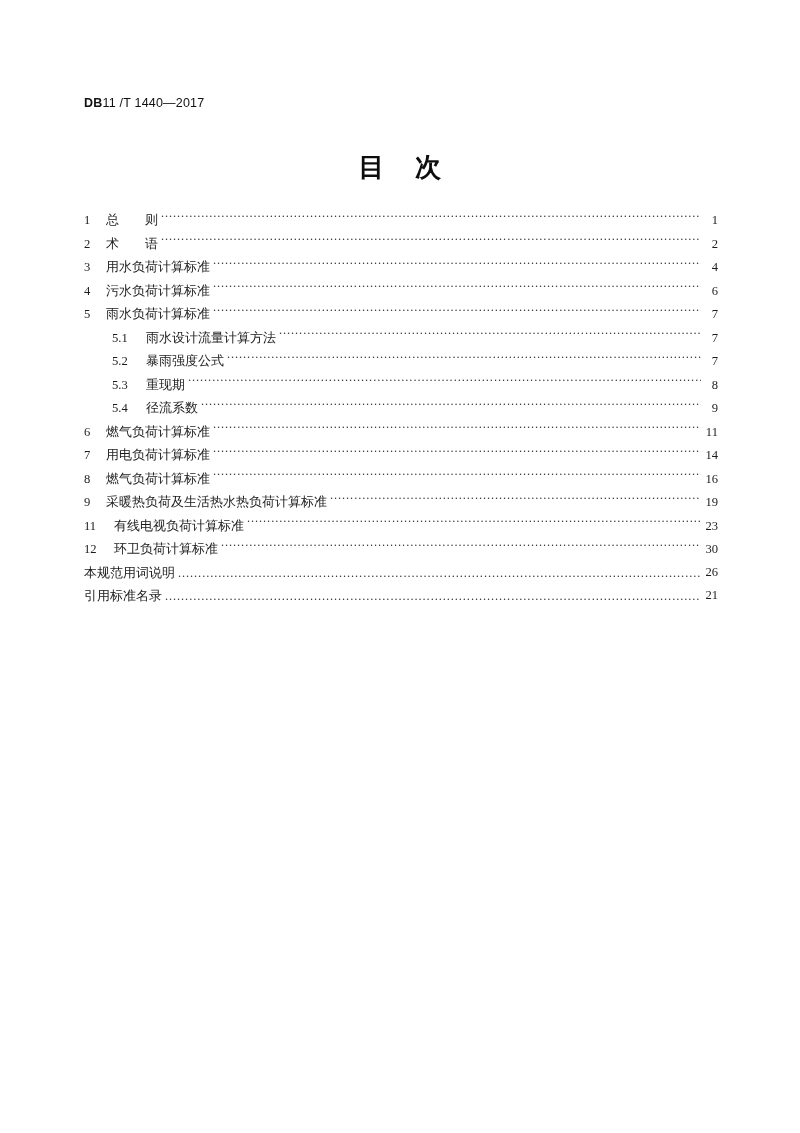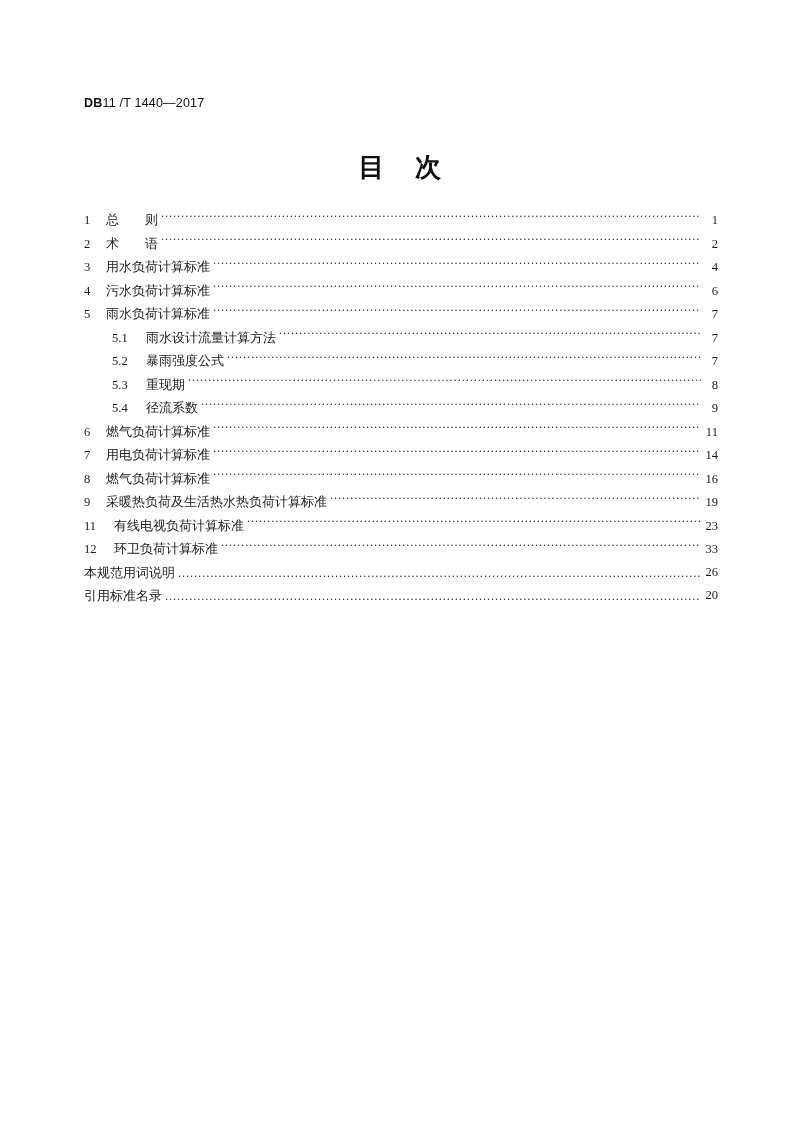--- a/index.html
+++ b/index.html
@@ -223,29 +223,29 @@
       <div class="toc-row lvl1b">
         <span class="num">11</span>
         <span class="label">有线电视负荷计算标准</span>
         <span class="leader"></span>
         <span class="pageno">23</span>
       </div>
       <div class="toc-row lvl1b">
         <span class="num">12</span>
         <span class="label">环卫负荷计算标准</span>
         <span class="leader"></span>
-        <span class="pageno">33</span>
+        <span class="pageno">30</span>
       </div>
       <div class="toc-row plain">
         <span class="num"></span>
         <span class="label">本规范用词说明</span>
         <span class="leader"></span>
         <span class="pageno">26</span>
       </div>
       <div class="toc-row plain">
         <span class="num"></span>
         <span class="label">引用标准名录</span>
         <span class="leader"></span>
-        <span class="pageno">20</span>
+        <span class="pageno">21</span>
       </div>
     </div>
 
 </div>
 
 </body></html>

